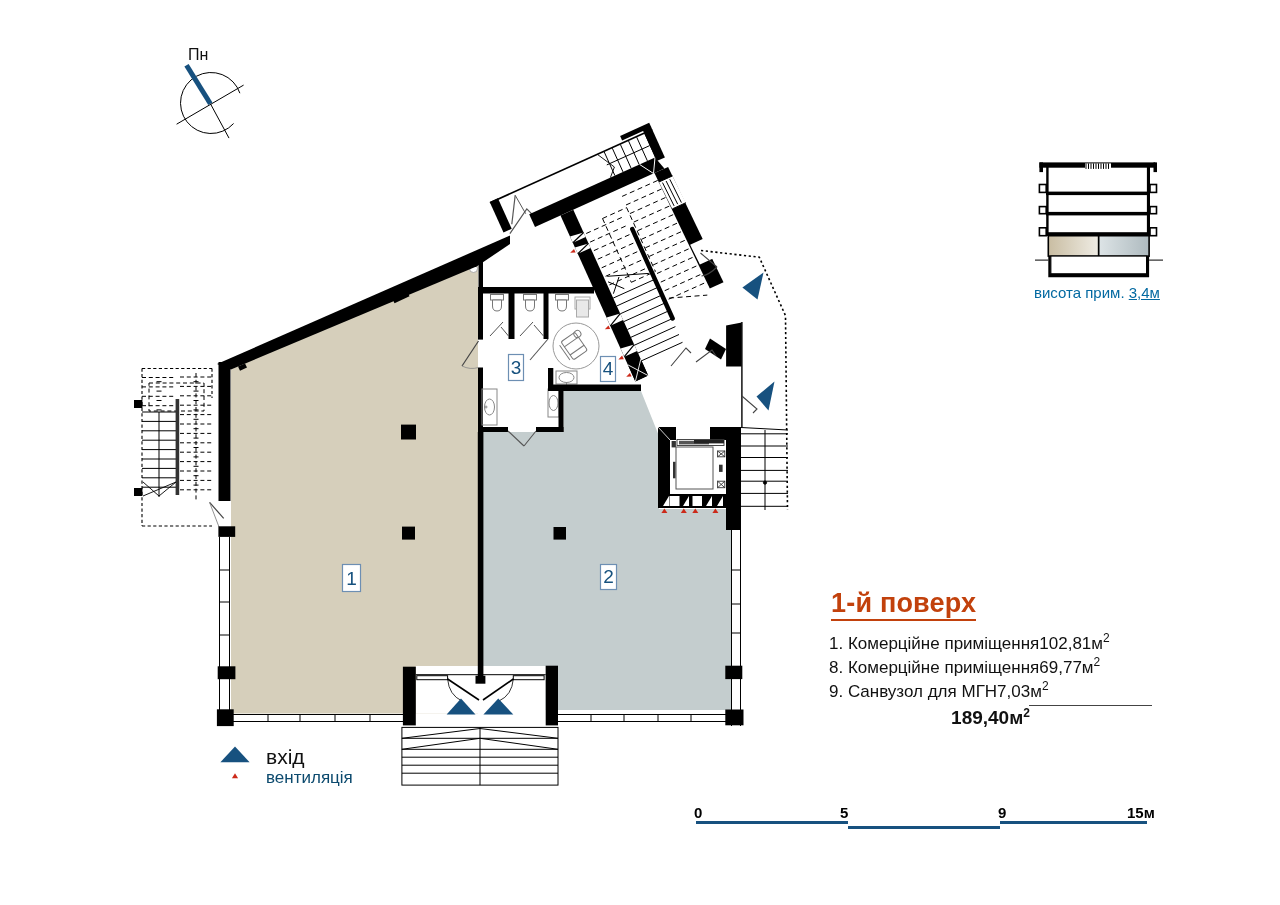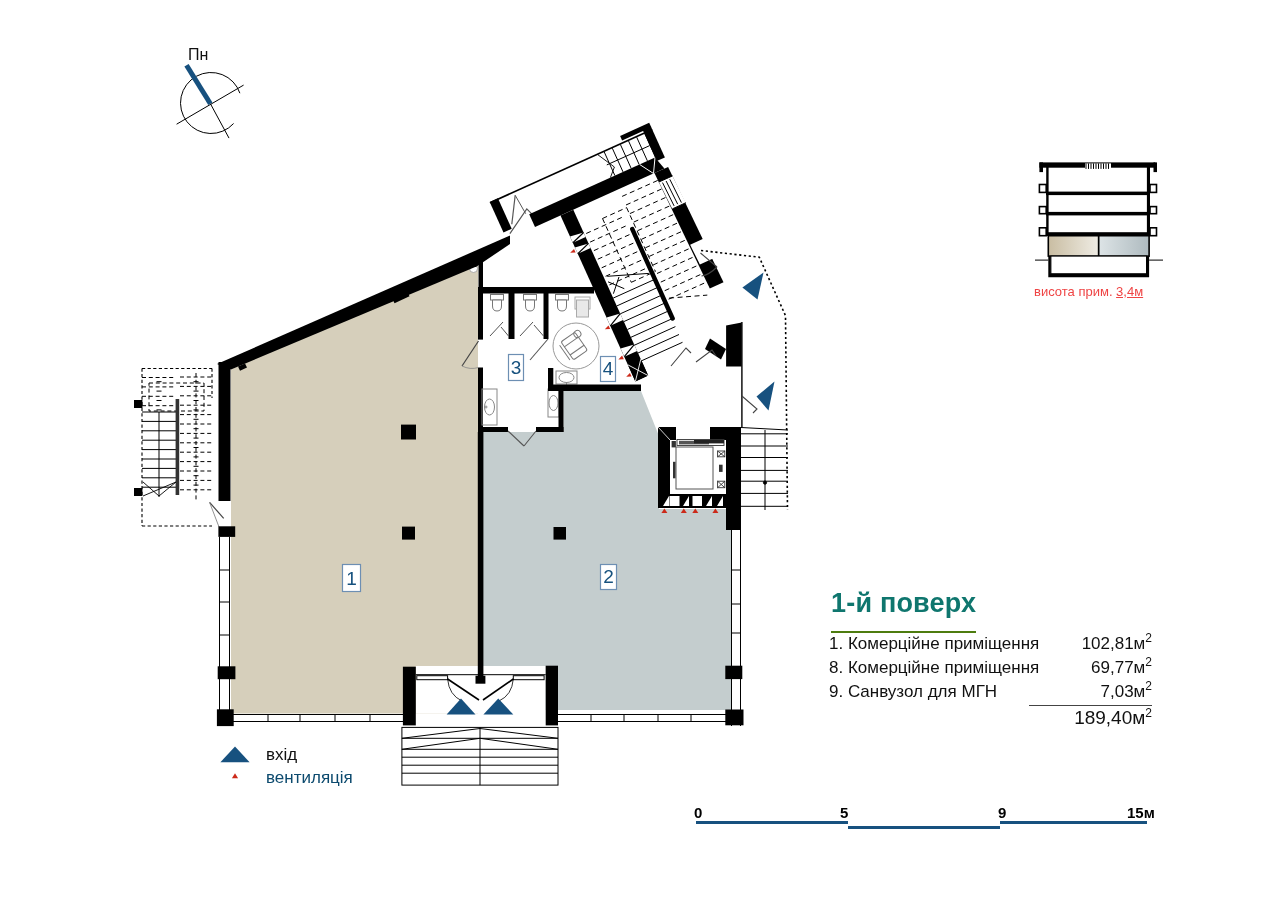--- a/index.html
+++ b/index.html
@@ -1,27 +1,27 @@
 <!DOCTYPE html>
 <html><head><meta charset="utf-8">
 <style>
 html,body{margin:0;padding:0;background:#fff;width:1280px;height:905px;overflow:hidden}
 body{font-family:"Liberation Sans",sans-serif}
 .abs{position:absolute}
-#title{left:831px;top:588px;font-size:27px;font-weight:bold;color:#0f766e;border-bottom:2px solid #4d7c0f;padding-bottom:12px;letter-spacing:0.2px}
+#title{left:831px;top:588px;font-size:27px;font-weight:bold;color:#c2410c;border-bottom:2px solid #c2410c;padding-bottom:0px;letter-spacing:0.2px}
 #list{left:829px;top:632px;width:323px;font-size:17px;color:#111}
-#list .row{display:flex;justify-content:space-between;line-height:24px;white-space:nowrap}
+#list .row{display:flex;line-height:24px;white-space:nowrap}
 sup{font-size:12px;line-height:0}
-#total{font-weight:normal;font-size:19px;text-align:right;padding-top:1px}
+#total{font-weight:bold;font-size:19px;text-align:center;padding-top:1px}
 #rule{margin-left:200px;height:0;border-top:1.5px solid #444;margin-top:1px}
-#vys{left:1034px;top:284px;font-size:13px;color:#ef4444}
+#vys{left:1034px;top:284px;font-size:15px;color:#0369a1}
 #vys u{text-decoration:underline}
 .sb{position:absolute;background:#17517f;height:3px}
 .sbl{position:absolute;font-size:15px;font-weight:bold;color:#000}
-#legend-vhid{left:266px;top:745px;font-size:17px;color:#111}
+#legend-vhid{left:266px;top:745px;font-size:21px;color:#111}
 #legend-vent{left:266px;top:768px;font-size:17px;color:#0c4a6e}
 </style></head>
 <body>
 <svg width="1280" height="905" viewBox="0 0 1280 905" style="position:absolute;left:0;top:0">
 
 <g>
 <text x="188" y="60" font-size="16" fill="#111" font-family="Liberation Sans,sans-serif">Пн</text>
 
 <path d="M 233.6 123.5 A 30.5 30.5 0 1 1 239.9 93.2" fill="none" stroke="#000" stroke-width="1"></path>
 <line x1="176.6" y1="124.2" x2="243.6" y2="85.1" stroke="#000" stroke-width="1"></line>

